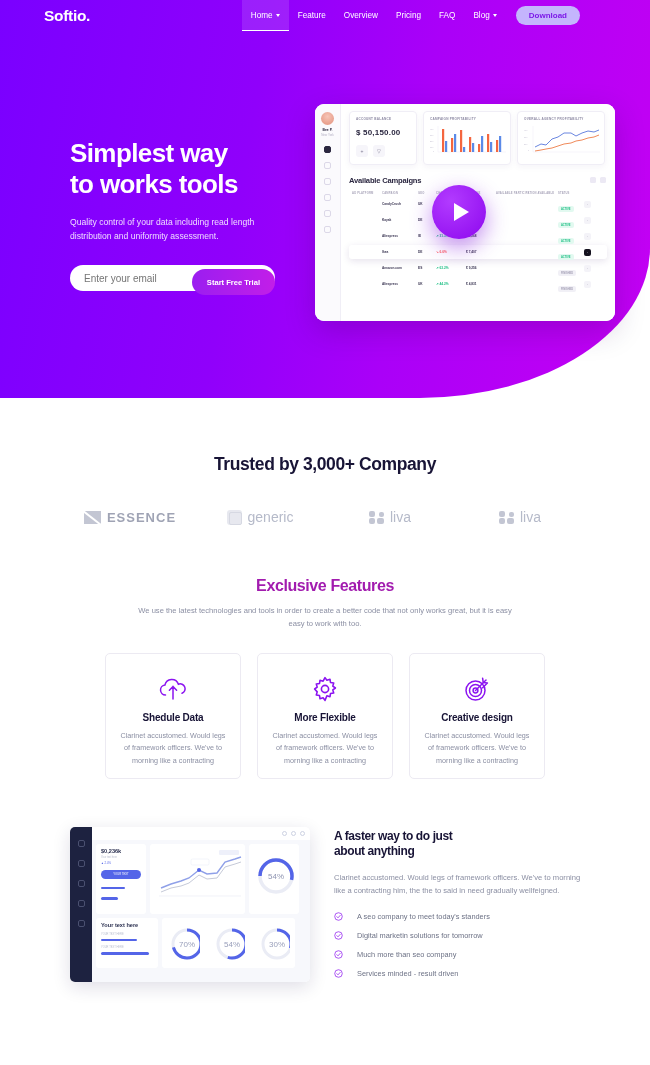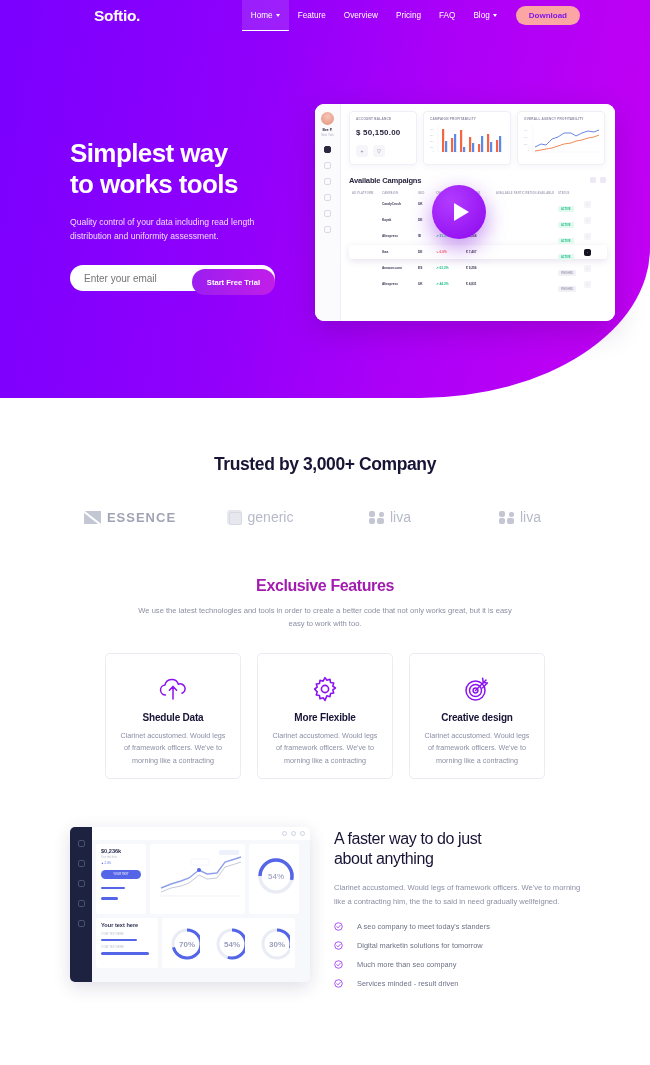--- a/index.html
+++ b/index.html
@@ -21,38 +21,38 @@
   .hero-bg::after{
     content:""; position:absolute; right:0; top:0; width:95px; height:96px;
     background:#fff; border-bottom-left-radius: 40px;
     display:none;
   }
   .navbar {
     position: absolute; left: 0; top: 0; width: 650px; height: 31px;
     display: flex; align-items: center; z-index: 5;
   }
   .brand {
-    margin-left: 94px; color: #fff; font-size: 15.5px; font-weight: 700;
+    margin-left: 44px; color: #fff; font-size: 15.5px; font-weight: 700;
     letter-spacing: -0.3px;
   }
   .nav-links { margin-left: auto; margin-right: 0; display: flex; align-items: center; height: 31px; }
   .nav-item {
     position: relative; color: #fff; font-size: 8.2px; font-weight: 500;
     padding: 0 9px; height: 31px; display: flex; align-items: center;
     white-space: nowrap; cursor: pointer;
   }
   .nav-item.active { background: rgba(255,255,255,0.12); }
   .nav-item.active::after{
     content:""; position:absolute; left:0; right:0; bottom:0; height:1.5px; background:#fff;
   }
   .caret { display:inline-block; margin-left:3px; width:0; height:0;
     border-left:2.5px solid transparent; border-right:2.5px solid transparent;
     border-top:3px solid #fff; }
   .dl-btn {
-    background:#fca5a5; color:#7c18e8; font-size:8px; font-weight:700;
+    background:#c4b5fd; color:#7c18e8; font-size:8px; font-weight:700;
     border-radius:20px; padding:5px 13px; margin-left:10px; margin-right:70px;
     border:none; cursor:pointer; white-space:nowrap;
   }
 
   .hero-text { position:absolute; left:70px; top:138px; width:290px; z-index:4; }
   .hero-h1 {
     color:#fff; font-size:26px; line-height:1.21; font-weight:700; letter-spacing:-0.6px;
   }
   .hero-sub { color:#f0dcff; font-size:8.6px; line-height:1.65; margin-top:14px; width:212px; }
   .email-form {
@@ -176,21 +176,21 @@
   .fi-amt { font-size:5.6px; font-weight:700; color:#2b3050; }
   .fi-lbl { font-size:2.6px; color:#b7bccd; margin-top:2px; }
   .fi-gr { font-size:2.8px; color:#5465e8; margin-top:2px; }
   .fi-btn { background:#5465e8; border-radius:8px; height:9px; margin-top:5px;
     display:flex; align-items:center; justify-content:center;
     font-size:2.7px; color:#fff; }
   .fi-bar { height:2.5px; border-radius:2px; background:#5465e8; margin-top:3px;}
   .fi-title { font-size:5.6px; font-weight:700; color:#2b3050; }
 
   .ftext { flex:1; padding-top:2px; }
-  .ftext h2 { font-size:16px; font-weight:400; color:#181436; line-height:1.3; letter-spacing:-.4px;}
+  .ftext h2 { font-size:12px; font-weight:700; color:#181436; line-height:1.3; letter-spacing:-.4px;}
   .ftext p { font-size:7.6px; color:#8b8fa3; line-height:1.8; margin-top:11px; }
   .flist { margin-top:14px; }
   .fli { display:flex; align-items:center; gap:14px; margin-top:10px; }
   .fli span.t { font-size:7.4px; color:#6c7185; }
   .check { width:9px; height:9px; flex-shrink:0; }
 </style>
 </head>
 <body>
 
 <div class="page">
@@ -512,21 +512,21 @@
           </div>
         </div>
         <div class="fi-row" style="margin-top:4px">
           <div class="fi-card" style="width:62px">
             <div class="fi-title">Your text here</div>
             <div class="fi-lbl" style="margin-top:5px">YOUR TEXT HERE</div>
             <div class="fi-bar" style="width:70%"></div>
             <div class="fi-lbl" style="margin-top:5px">YOUR TEXT HERE</div>
             <div class="fi-bar" style="width:92%"></div>
           </div>
-          <div class="fi-card" style="width:133px; display:flex; gap:12px; align-items:flex-end;font-weight:bold;">
+          <div class="fi-card" style="width:133px; display:flex; gap:12px; align-items:flex-end;">
             <svg width="40" height="42">
               <circle cx="20" cy="22" r="14" fill="none" stroke="#eaecf5" stroke-width="3"></circle>
               <circle cx="20" cy="22" r="14" fill="none" stroke="#5465e8" stroke-width="3" stroke-dasharray="62 26" transform="rotate(-90 20 22)"></circle>
               <text x="20" y="25" font-size="8" fill="#9aa0bb" text-anchor="middle" font-family="Liberation Sans">70%</text>
             </svg>
             <svg width="40" height="42">
               <circle cx="20" cy="22" r="14" fill="none" stroke="#eaecf5" stroke-width="3"></circle>
               <circle cx="20" cy="22" r="14" fill="none" stroke="#5465e8" stroke-width="3" stroke-dasharray="48 40" transform="rotate(-90 20 22)"></circle>
               <text x="20" y="25" font-size="8" fill="#9aa0bb" text-anchor="middle" font-family="Liberation Sans">54%</text>
             </svg>

